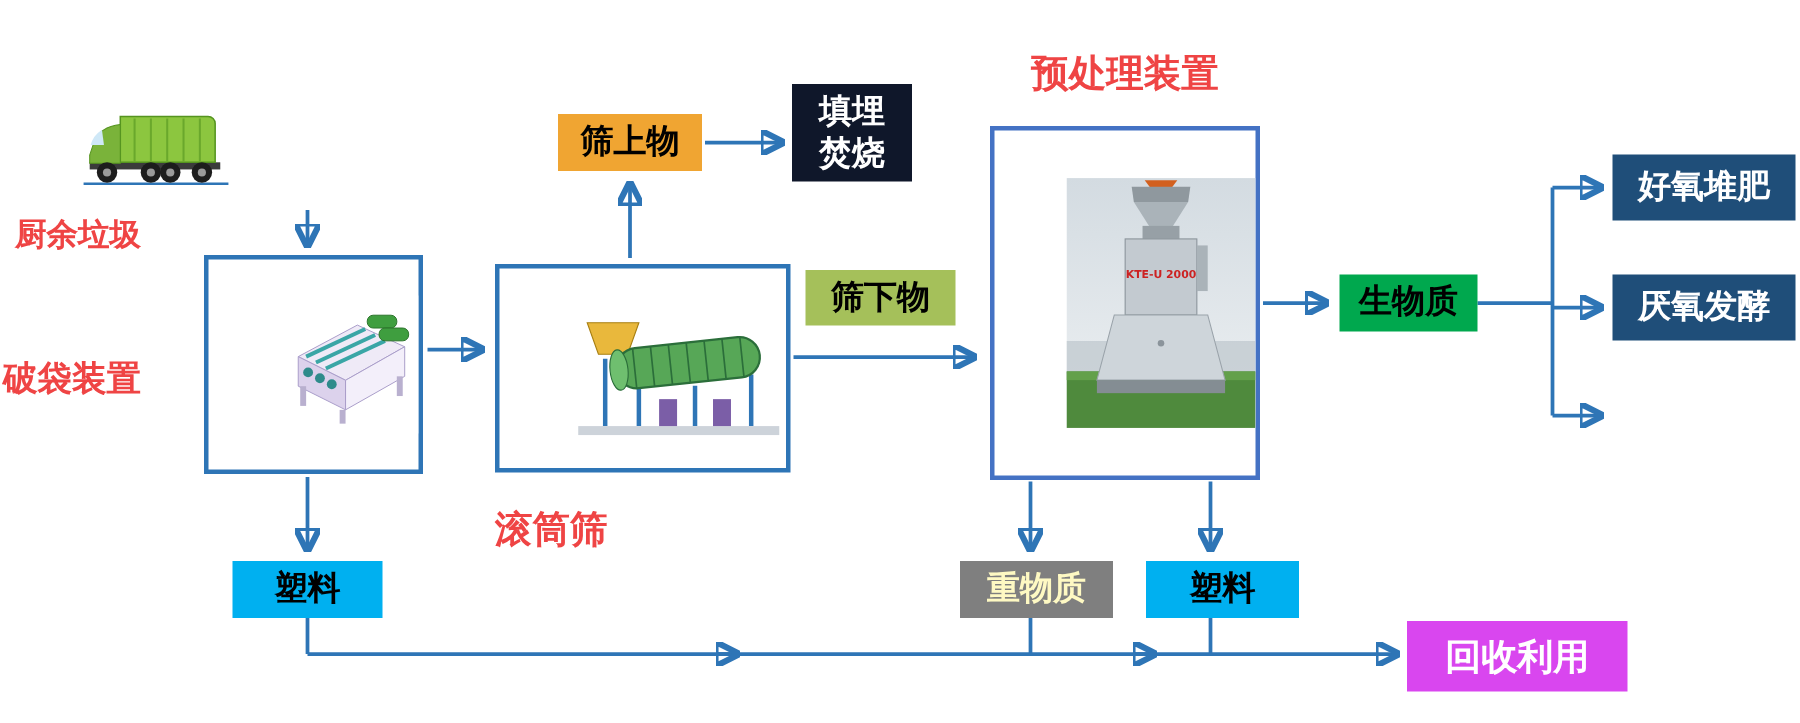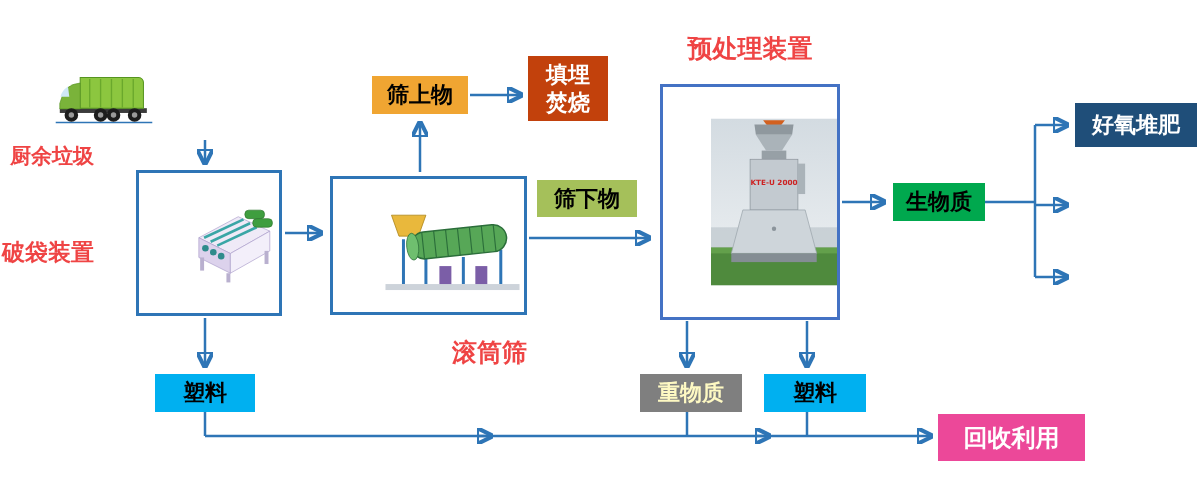--- a/index.html
+++ b/index.html
@@ -8,37 +8,37 @@
   .arrows{position:absolute;left:0;top:0;width:1200px;height:482px;pointer-events:none;}
   .arrows path{stroke:#2E75B6;stroke-width:2.5;fill:none;}
 
   .img-box{position:absolute;box-sizing:border-box;background:#ffffff;padding-left:48px;}
   .bordered{border:3px solid #2E75B6;}
   .img-box svg{display:block;width:100%;height:100%;}
 
   .lbl{position:absolute;font-weight:bold;color:#ef4444;white-space:nowrap;}
   .lbl-kw{left:10px;top:142px;font-size:21px;text-align:center;}
   .lbl-bb{left:2px;top:237px;font-size:23px;}
-  .lbl-ds{left:330px;top:336px;width:197px;text-align:right;font-size:25px;}
+  .lbl-ds{left:330px;top:336px;width:197px;text-align:left;font-size:25px;}
   .lbl-pt{left:655px;top:32px;width:190px;text-align:center;font-size:25px;}
 
   .fbox{position:absolute;display:flex;align-items:center;justify-content:center;
         font-weight:bold;font-size:22px;text-align:center;line-height:1.25;
         white-space:pre-line;box-sizing:border-box;}
   .oversize {left:372px;top:76px;width:96px;height:38px;background:#F0A532;color:#000;}
-  .landfill {left:528px;top:56px;width:80px;height:65px;background:#c2410c;color:#fff;}
+  .landfill {left:528px;top:56px;width:80px;height:65px;background:#0f172a;color:#fff;}
   .undersize{left:537px;top:180px;width:100px;height:37px;background:#A5C05A;color:#000;}
   .biomass  {left:893px;top:183px;width:92px;height:38px;background:#00A84E;color:#000;}
   .aerobic  {left:1075px;top:103px;width:122px;height:44px;background:#1F4E79;color:#fff;}
   .anaerobic{left:1075px;top:183px;width:122px;height:44px;background:#1F4E79;color:#fff;}
   .greenchem{left:1075px;top:242px;width:122px;height:70px;background:#1F4E79;color:#fff;}
   .plasticL {left:155px;top:374px;width:100px;height:38px;background:#00B0F0;color:#000;}
   .heavy    {left:640px;top:374px;width:102px;height:38px;background:#7F7F7F;color:#fef9c3;}
   .plasticR {left:764px;top:374px;width:102px;height:38px;background:#00B0F0;color:#000;}
-  .recycle  {left:938px;top:414px;width:147px;height:47px;background:#ec4899;color:#fff;font-size:24px;}
+  .recycle  {left:938px;top:414px;width:147px;height:47px;background:#d946ef;color:#fff;font-size:24px;}
 
   .truck{left:5px;top:56px;width:150px;height:84px;background:transparent;}
   .m1{left:136px;top:170px;width:146px;height:146px;}
   .m2{left:330px;top:176px;width:197px;height:139px;}
   .m3{left:660px;top:84px;width:180px;height:236px;border-color:#4472C4;}
 </style>
 </head>
 <body>
 
 <div class="canvas">
@@ -155,18 +155,19 @@
       <rect x="28" y="186" width="118" height="12" fill="#848d93"></rect>
     </svg>
   </div>
 
   <div class="fbox oversize">筛上物</div>
   <div class="fbox landfill">填埋
 焚烧</div>
   <div class="fbox undersize">筛下物</div>
   <div class="fbox aerobic">好氧堆肥</div>
   <div class="fbox biomass">生物质</div>
+  <div class="fbox anaerobic">厌氧发酵</div>
   <div class="fbox plasticL">塑料</div>
   <div class="fbox heavy">重物质</div>
   <div class="fbox plasticR">塑料</div>
   <div class="fbox recycle">回收利用</div>
 
 </div>
 
 </body></html>

